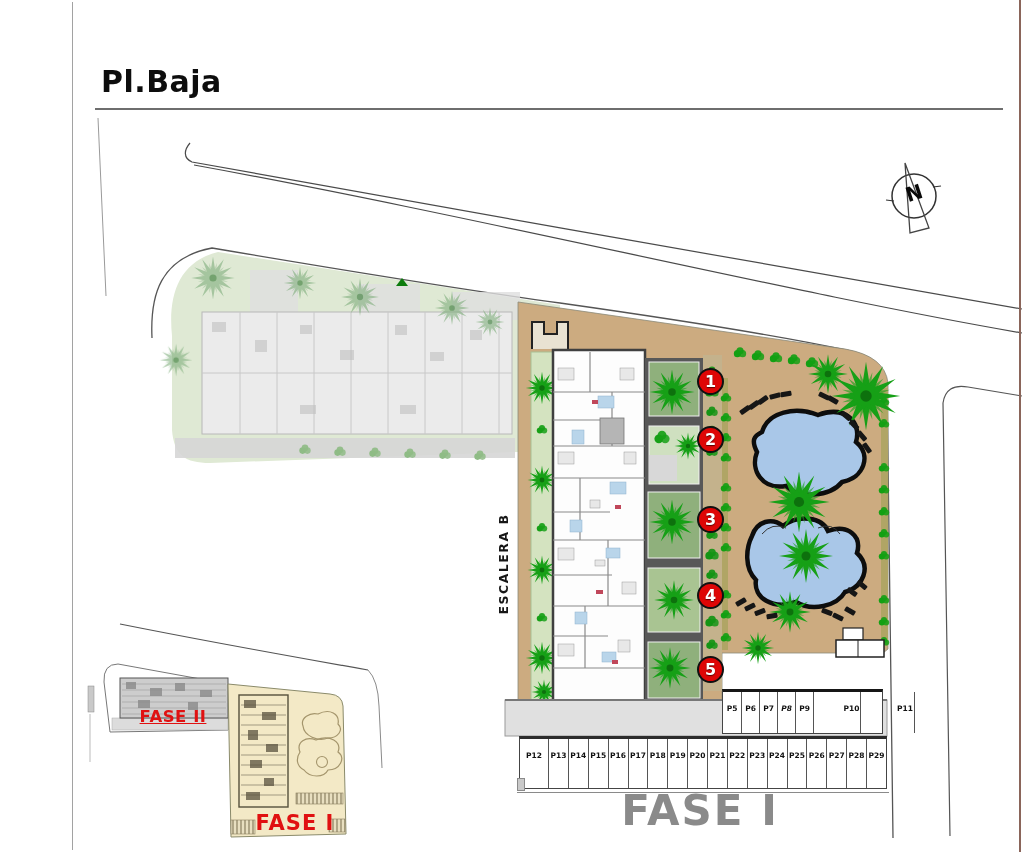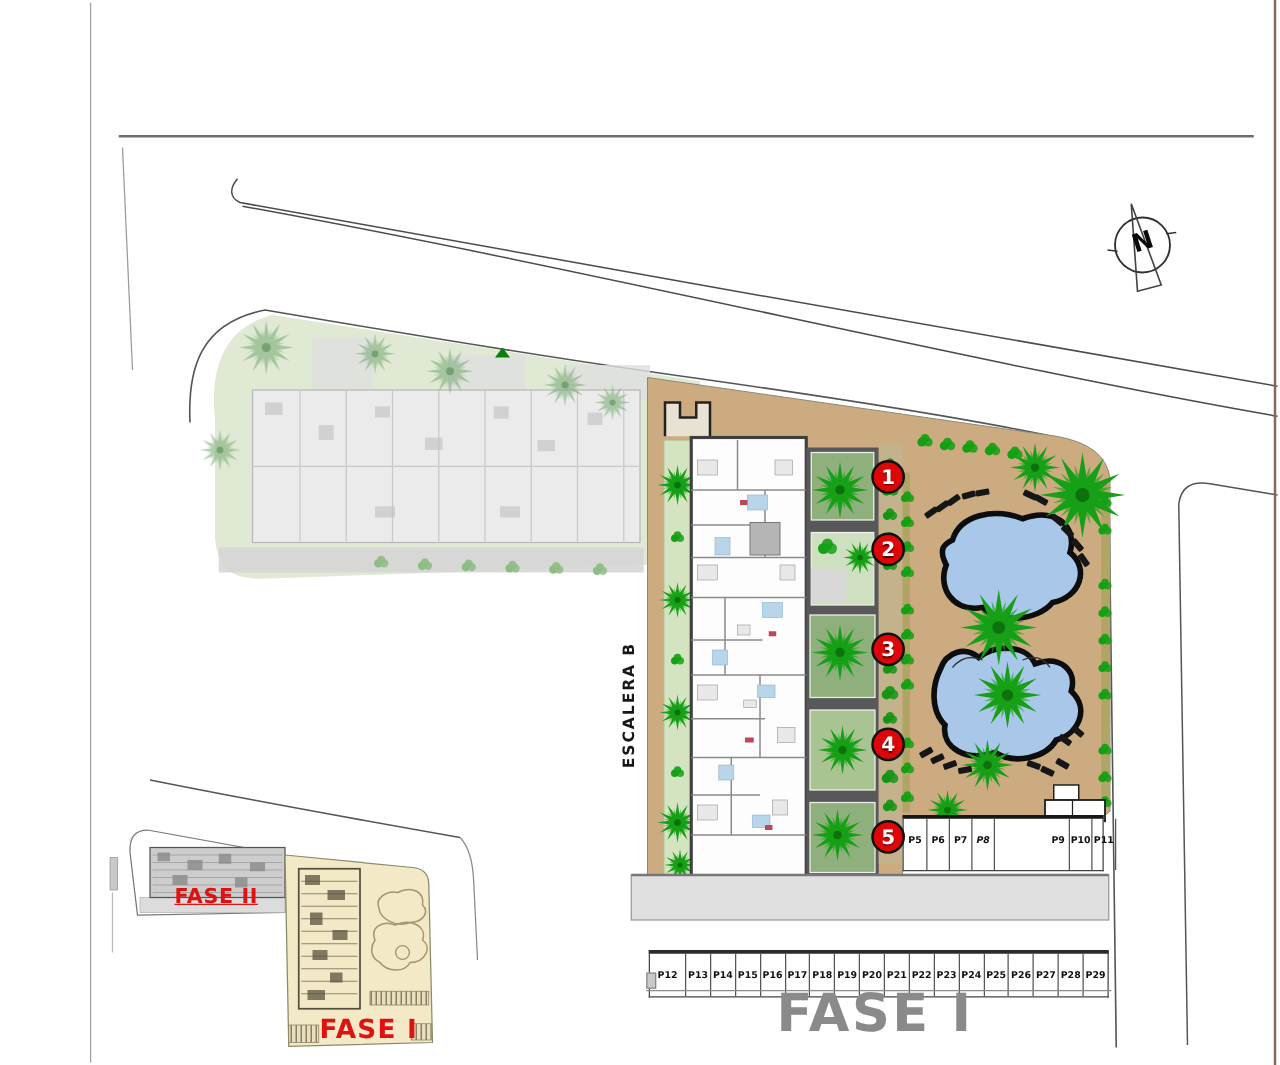--- a/index.html
+++ b/index.html
@@ -19,22 +19,22 @@
   #fase1-main{left:570px;top:786px;width:260px;text-align:center;font-size:42px;font-weight:bold;
               letter-spacing:2px;}
   #inset-fase2{left:130px;top:707px;width:86px;text-align:center;font-size:16.5px;font-weight:bold;letter-spacing:.5px;text-decoration:underline;}
   #inset-fase1{left:249px;top:811px;width:92px;text-align:center;font-size:21px;font-weight:bold;letter-spacing:1px;}
   .unit-marker{position:absolute;z-index:4;width:27px;height:27px;border-radius:50%;
                border:2px solid #111;box-sizing:border-box;color:#fff;font-size:16px;font-weight:bold;
                display:flex;align-items:center;justify-content:center;
                text-shadow:0 1px 1px rgba(0,0,0,.6);}
   .park-row{position:absolute;z-index:2;background:#fff;border:1.5px solid #444;border-top:3px solid #161616;
             box-sizing:border-box;display:flex;}
-  #park-row-right{left:722px;top:652px;width:161px;height:45px;}
-  #park-row-bottom{left:519px;top:760px;width:368px;height:38px;border-top-color:#2c2c2c;}
+  #park-row-right{left:722px;top:689px;width:161px;height:45px;}
+  #park-row-bottom{left:519px;top:736px;width:368px;height:53px;border-top-color:#2c2c2c;}
   .stall{border-right:1px solid #555;box-sizing:border-box;display:flex;justify-content:center;
          padding-top:12px;font-size:7.5px;font-weight:bold;color:#111;flex:1 1 auto;}
   .stall:last-child{border-right:none;}
   #park-underline{left:517px;top:792px;width:372px;border-top:1.5px solid #8a8a8a;}
   #park-step{left:517px;top:778px;width:8px;height:13px;background:#c9c9c9;border:1px solid #8a8a8a;box-sizing:border-box;}
 </style>
 </head>
 <body>
 
 <div id="stage">
@@ -368,47 +368,48 @@
       <path d="M300,752 C296,742 306,736 316,740 C330,734 342,742 338,752 C346,758 340,770 328,770 C324,778 310,778 304,770 C296,766 296,758 300,752 Z" fill="none" stroke="#a4956c" stroke-width="1.2"></path>
       <circle cx="322" cy="762" r="5.5" fill="none" stroke="#a4956c" stroke-width="1.1"></circle>
       <rect x="296" y="793" width="47" height="11" fill="url(#hv)" stroke="#8a7f5f" stroke-width=".6"></rect>
       <rect x="231" y="820" width="24" height="14" fill="url(#hv)" stroke="#8a7f5f" stroke-width=".6"></rect>
       <rect x="329" y="819" width="16" height="13" fill="url(#hv)" stroke="#8a7f5f" stroke-width=".6"></rect>
     </g>
   </svg>
 
   <div class="abs overlay" id="border-left"></div>
   <div class="abs overlay" id="border-right"></div>
+  <div class="abs overlay" id="page-title">Pl.Baja</div>
   <div class="abs overlay" id="title-rule"></div>
   <div class="abs overlay" id="compass-n">N</div>
   <div class="abs overlay" id="escalera">ESCALERA B</div>
   <div class="abs overlay" id="fase1-main" style="color: rgb(138, 138, 138);">FASE I</div>
   <div class="abs overlay" id="inset-fase2" style="color: rgb(224, 17, 17);">FASE II</div>
   <div class="abs overlay" id="inset-fase1" style="color: rgb(224, 17, 17);">FASE I</div>
 
   <div class="park-row" id="park-row-right">
       <div class="stall" style="flex: 0 0 19px;">
         <span>P5</span>
       </div>
       <div class="stall" style="flex: 0 0 18px;">
         <span>P6</span>
       </div>
       <div class="stall" style="flex: 0 0 18px;">
         <span>P7</span>
       </div>
       <div class="stall" style="flex: 0 0 18px; font-style: italic;">
         <span>P8</span>
       </div>
-      <div class="stall" style="flex: 0 0 18px; margin-left: 42px;">
+      <div class="stall" style="flex: 0 0 18px;">
         <span>P9</span>
       </div>
-      <div class="stall" style="flex: 0 0 18px;">
+      <div class="stall" style="flex: 0 0 18px; margin-left: 29px;">
         <span>P10</span>
       </div>
-      <div class="stall" style="flex: 0 0 19px;">
+      <div class="stall" style="flex: 0 0 19px; margin-left: 35px;">
         <span>P11</span>
       </div>
       <div class="stall">
         <span></span>
       </div>
     </div>
   <div class="park-row" id="park-row-bottom">
       <div class="stall" style="flex: 0 0 29px;">
         <span>P12</span>
       </div>

